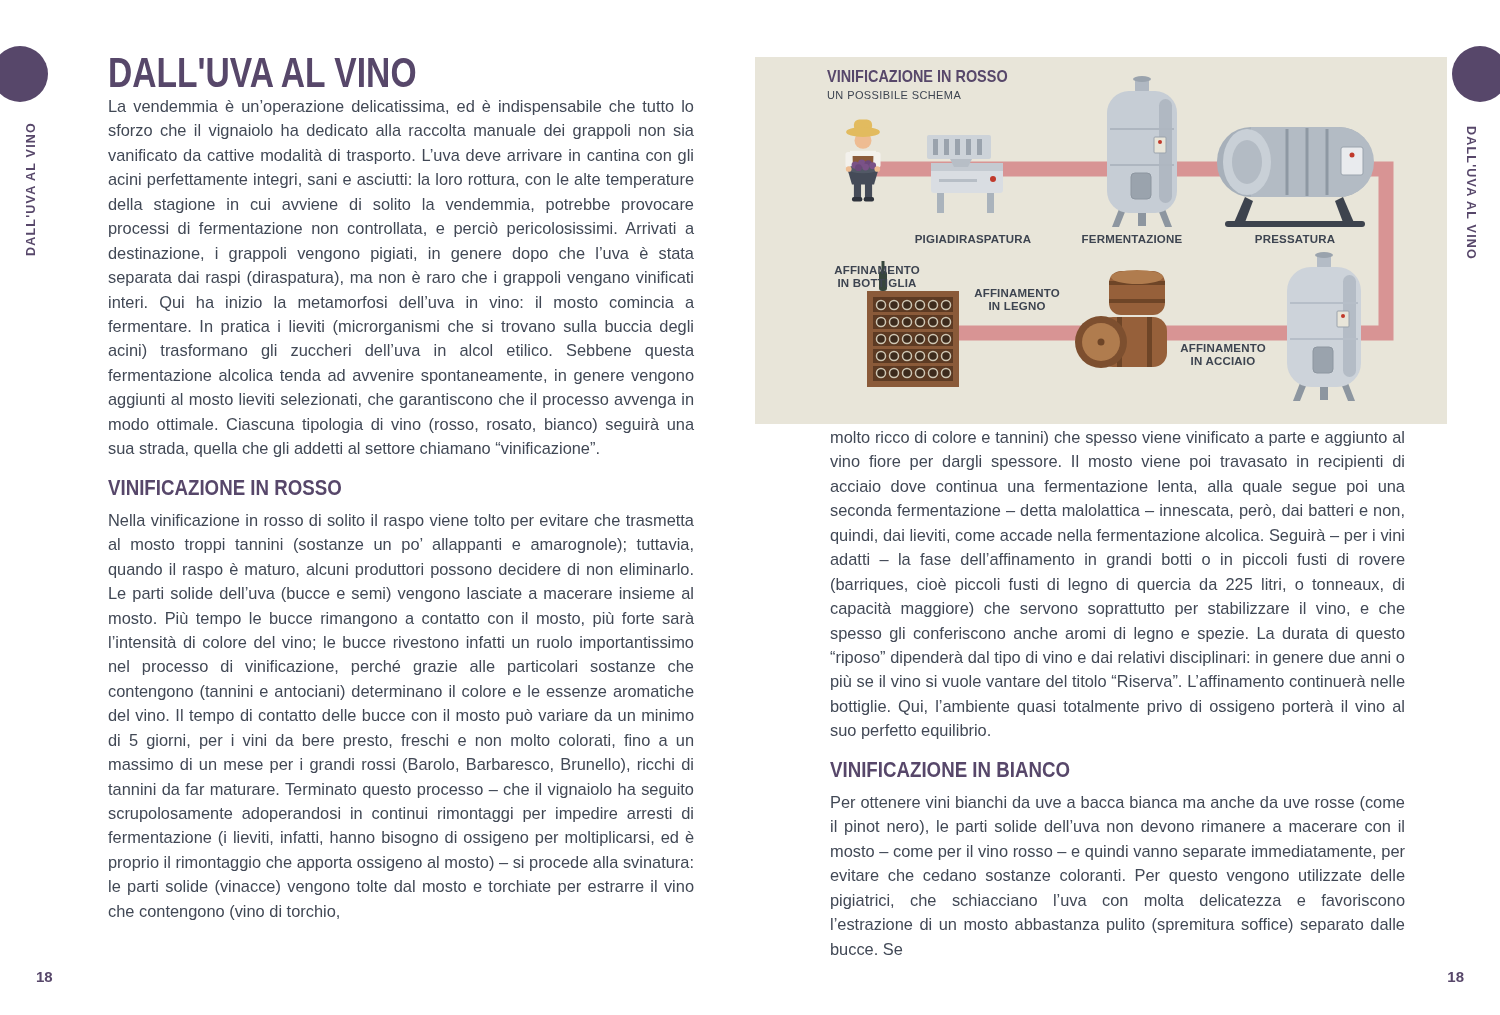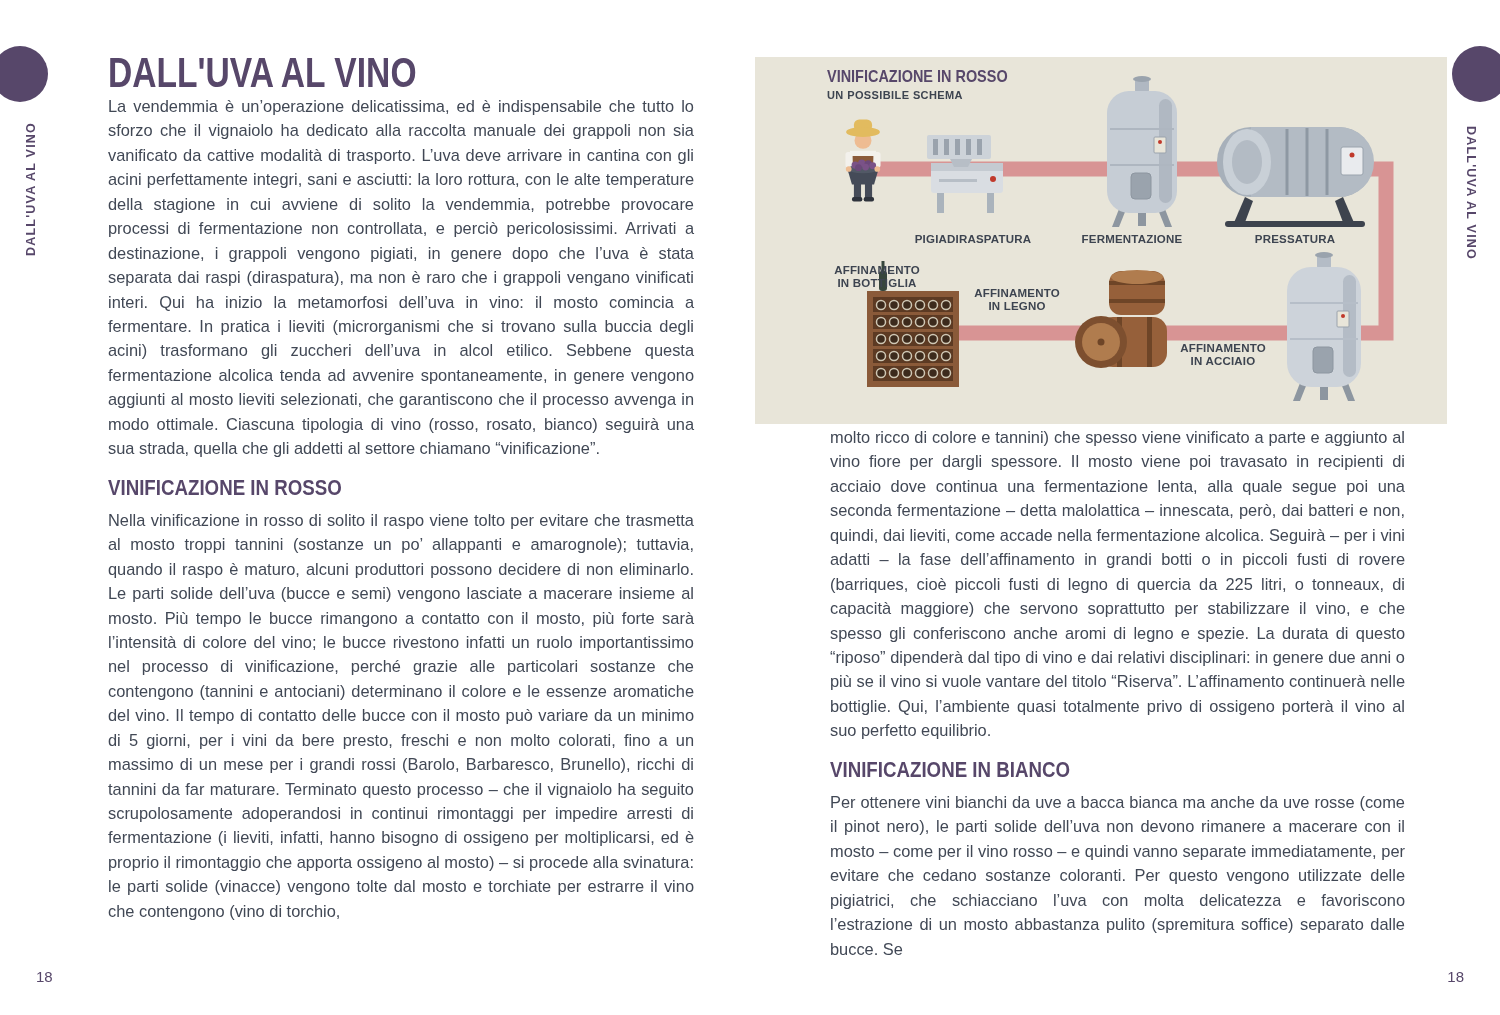--- a/index.html
+++ b/index.html
@@ -26,31 +26,31 @@
   .cond { display:inline-block; transform:scaleX(0.8); transform-origin:0 60%; white-space:nowrap; }
   .cond-mid { display:inline-block; transform:scaleX(0.85); transform-origin:0 60%; white-space:nowrap; }
 
   .body-par { font-size:16.4px; line-height:1.49; color:var(--ink, #414855);
               text-align:justify; }
   .leftcol .body-par.intro { }
 
   .section-heading { font-size:22px; font-weight:bold; color:var(--accent, #57476a);
                      margin:15px 0 8px 0; line-height:1.1; }
 
-  .pageno { position:absolute; bottom:30px; font-size:15px; font-weight:normal;
+  .pageno { position:absolute; bottom:30px; font-size:15px; font-weight:bold;
             color:var(--accent, #57476a); }
   .pageno.left  { left:36px; }
   .pageno.right { right:36px; }
 
   .diagram { position:absolute; left:755px; top:57px; width:692px; height:367px;
              background:var(--diagram-bg, #e8e5d9); }
   .diagram svg { display:block; }
   .diagram-head { position:absolute; left:72px; top:11px; }
   .diagram-title { font-size:17px; font-weight:bold; color:var(--accent, #57476a); line-height:1.1; }
-  .diagram-subtitle { font-size:11px; font-weight:bold; color:var(--label, #3d4450);
+  .diagram-subtitle { font-size:11px; font-weight:normal; color:var(--label, #3d4450);
                       letter-spacing:0.4px; margin-top:2px; }
 
   .dlabel { font-family:"Liberation Sans", sans-serif; font-size:11.5px; font-weight:bold;
             fill:var(--label, #3d4450); letter-spacing:0.2px; }
 </style>
 </head>
 <body>
 
 <div class="spread">
 

